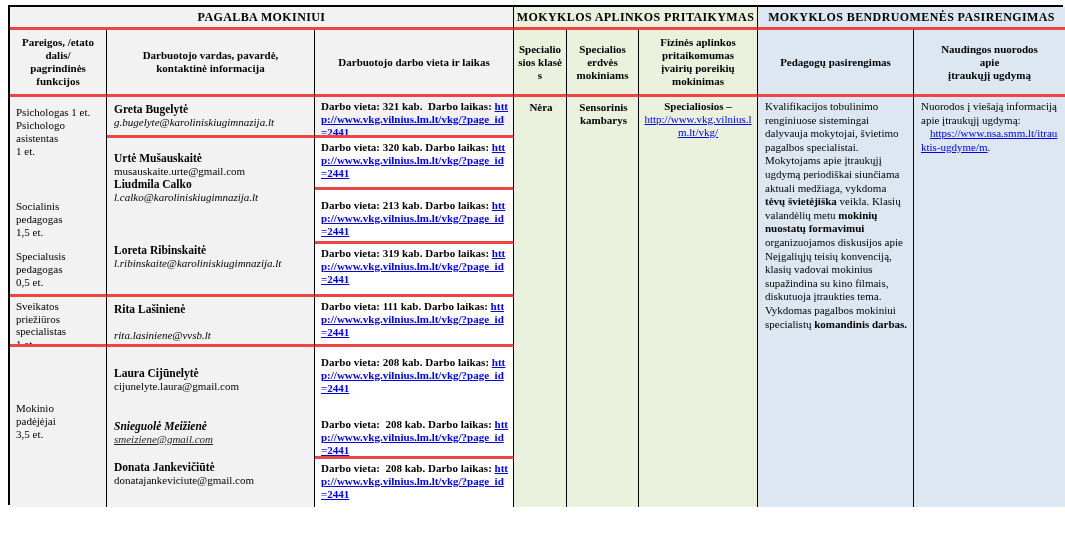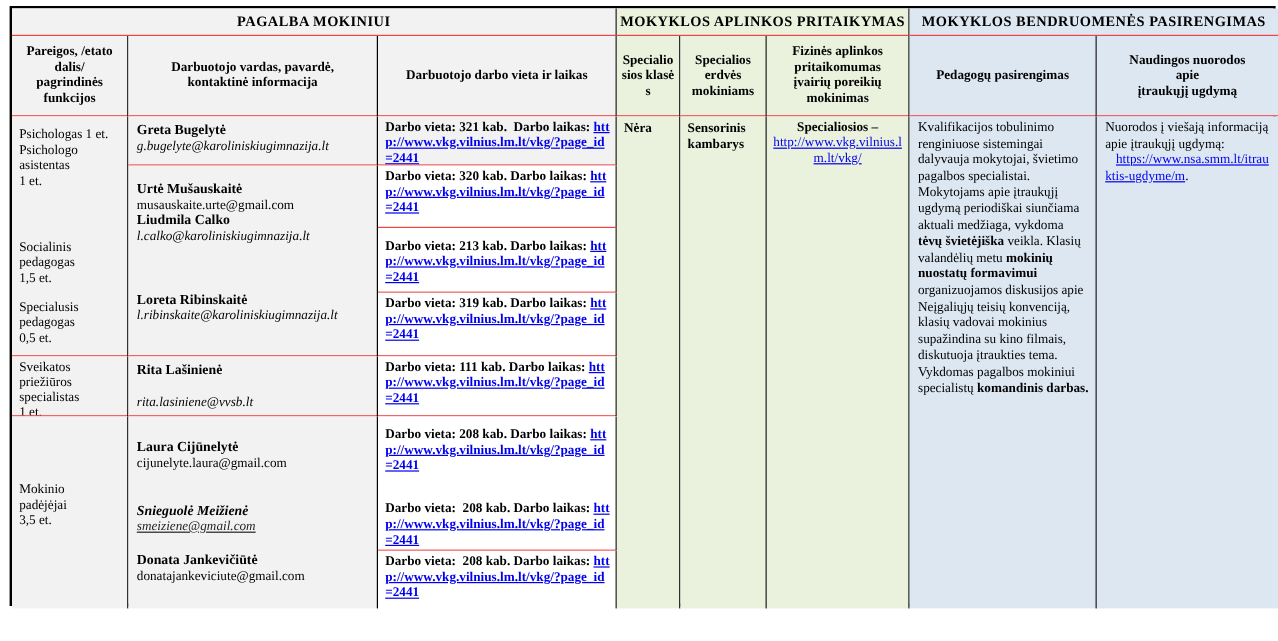--- a/index.html
+++ b/index.html
@@ -16,29 +16,29 @@
     position: absolute; left: 8px; top: 5px;
     display: grid;
     grid-template-columns: 97px 208px 199px 53px 72px 119px 156px 151px;
     grid-template-rows: 23px 67px 41px 52px 54px 53px 50px 112px 48px;
     border: 2px solid #000;
     background: #fff;
     width: 1055px; height: 500px;
   }
   .c {
     border-right: 1px solid #000;
-    border-bottom: 1px solid #ef4444;
+    border-bottom: 3px solid #ef4444;
     overflow: hidden;
     font-size: 11px;
     line-height: 13px;
   }
   .er { border-right: none; }
   .eb { border-bottom: none; }
   .gray  { background: #f2f2f2; }
-  .green { background: #eaf1dc; }
+  .green { background: #eaf1dc; text-align: center; }
   .blue  { background: #dde7f2; }
   .white { background: #ffffff; }
   .ctr { display: flex; align-items: center; justify-content: center; text-align: center; }
   .bold { font-weight: bold; }
   .pre { white-space: pre-line; }
   .grp { font-size: 12px; font-weight: bold; letter-spacing: .4px; }
   .hdr { font-size: 11px; font-weight: bold; padding: 2px 3px; }
   .brkall { word-break: break-all; overflow-wrap: anywhere; }
 
   

